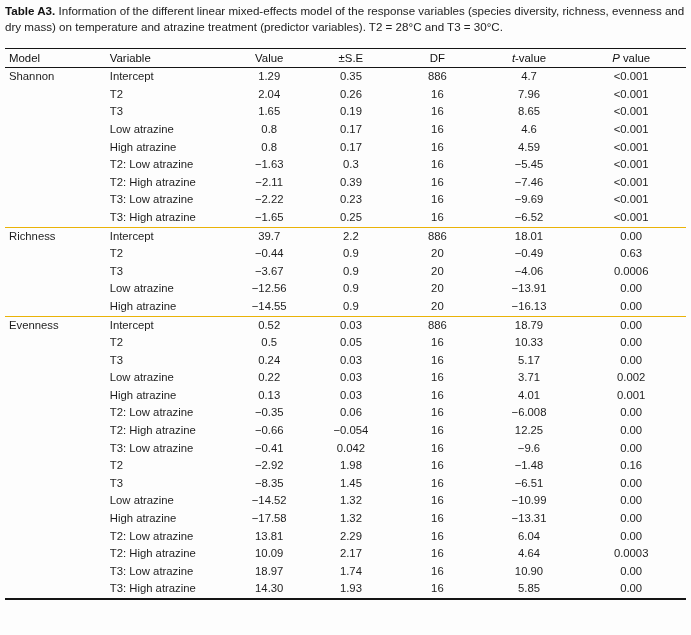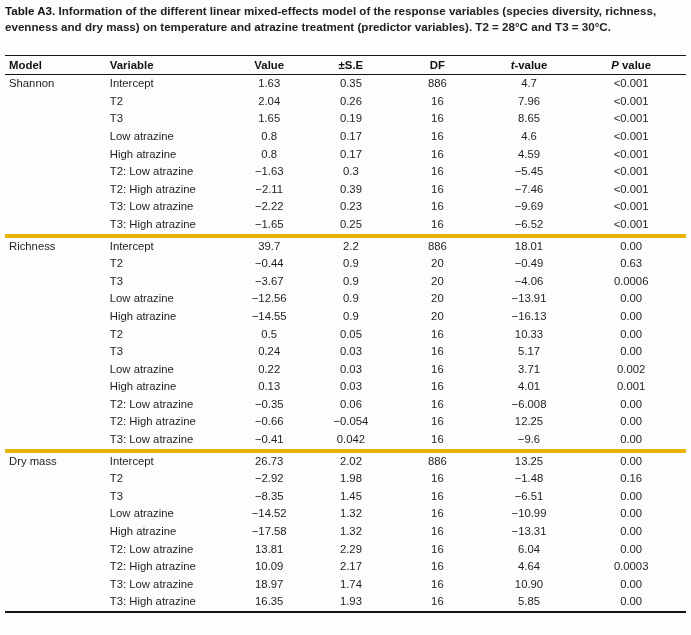--- a/index.html
+++ b/index.html
@@ -7,54 +7,53 @@
   body {
     background: #fdfdfd;
     color: #1b1b1b;
     font-family: "Liberation Sans", sans-serif;
   }
   .page { padding: 3px 5px 0 5px; }
 
   .caption {
     font-size: 11.6px;
     line-height: 15.6px;
-    margin-bottom: 21px;
+    margin-bottom: 14px;
     color: #222;
-    font-weight: bold;
   }
   .caption b { color: #111; }
 
   table.stats {
     width: 100%;
     border-collapse: collapse;
     border-top: 1.5px solid #151515;
     border-bottom: 2.5px solid #151515;
     table-layout: fixed;
   }
   thead th {
     border-bottom: 1.5px solid #151515;
     font-size: 11.4px;
-    font-weight: bold;
+    font-weight: normal;
     text-align: center;
     padding: 3px 2px 3px 2px;
     color: #111;
   }
   thead th.left { text-align: left; padding-left: 4px; }
   td {
     font-size: 11.3px;
     text-align: center;
     padding: 2px 2px;
     line-height: 13.6px;
     height: 17.6px;
     color: #1e1e1e;
     white-space: nowrap;
     overflow: hidden;
   }
   td.left { text-align: left; padding-left: 4px; }
-  tr.section-start td { border-top: 4px solid #eab308; margin-left: 28px; }
+  tr.section-start td { border-top: 1px solid #eab308; margin-left: 28px; }
 
   col.c-model    { width: 14.8%; }
   col.c-variable { width: 18.2%; }
   col.c-value    { width: 11.6%; }
   col.c-se       { width: 12.4%; }
   col.c-df       { width: 13.0%; }
   col.c-t        { width: 13.9%; }
   col.c-p        { width: 16.1%; }
 </style>
 </head>
@@ -81,21 +80,21 @@
           <th>±S.E</th>
           <th>DF</th>
           <th><i>t</i>-value</th>
           <th><i>P</i> value</th>
         </tr>
     </thead>
     <tbody id="table-body">
         <tr>
           <td class="left">Shannon</td>
           <td class="left">Intercept</td>
-          <td>1.63</td>
+          <td>1.29</td>
           <td>0.35</td>
           <td>886</td>
           <td>4.7</td>
           <td>&lt;0.001</td>
         </tr>
         <tr>
           <td class="left"></td>
           <td class="left">T2</td>
           <td>2.04</td>
           <td>0.26</td>
@@ -204,20 +203,29 @@
         </tr>
         <tr>
           <td class="left"></td>
           <td class="left">High atrazine</td>
           <td>−14.55</td>
           <td>0.9</td>
           <td>20</td>
           <td>−16.13</td>
           <td>0.00</td>
         </tr>
+        <tr class="section-start">
+          <td class="left">Evenness</td>
+          <td class="left">Intercept</td>
+          <td>0.52</td>
+          <td>0.03</td>
+          <td>886</td>
+          <td>18.79</td>
+          <td>0.00</td>
+        </tr>
         <tr>
           <td class="left"></td>
           <td class="left">T2</td>
           <td>0.5</td>
           <td>0.05</td>
           <td>16</td>
           <td>10.33</td>
           <td>0.00</td>
         </tr>
         <tr>
@@ -267,29 +275,20 @@
         </tr>
         <tr>
           <td class="left"></td>
           <td class="left">T3: Low atrazine</td>
           <td>−0.41</td>
           <td>0.042</td>
           <td>16</td>
           <td>−9.6</td>
           <td>0.00</td>
         </tr>
-        <tr class="section-start">
-          <td class="left">Dry mass</td>
-          <td class="left">Intercept</td>
-          <td>26.73</td>
-          <td>2.02</td>
-          <td>886</td>
-          <td>13.25</td>
-          <td>0.00</td>
-        </tr>
         <tr>
           <td class="left"></td>
           <td class="left">T2</td>
           <td>−2.92</td>
           <td>1.98</td>
           <td>16</td>
           <td>−1.48</td>
           <td>0.16</td>
         </tr>
         <tr>
@@ -342,21 +341,21 @@
           <td class="left">T3: Low atrazine</td>
           <td>18.97</td>
           <td>1.74</td>
           <td>16</td>
           <td>10.90</td>
           <td>0.00</td>
         </tr>
         <tr>
           <td class="left"></td>
           <td class="left">T3: High atrazine</td>
-          <td>16.35</td>
+          <td>14.30</td>
           <td>1.93</td>
           <td>16</td>
           <td>5.85</td>
           <td>0.00</td>
         </tr>
       </tbody>
   </table>
 </div>
 
 </body></html>

